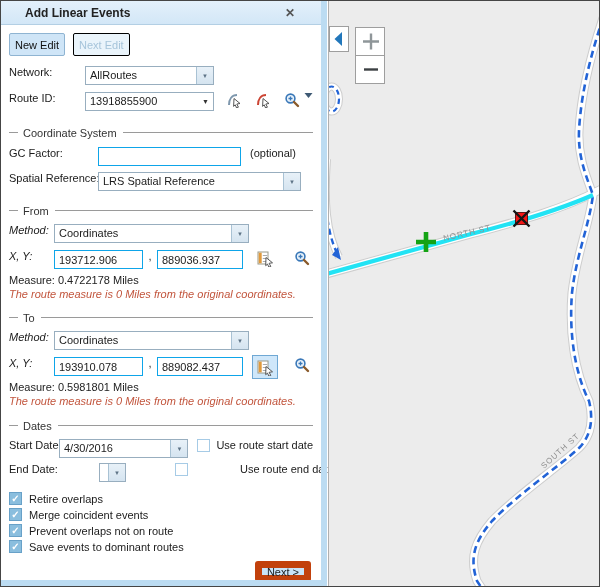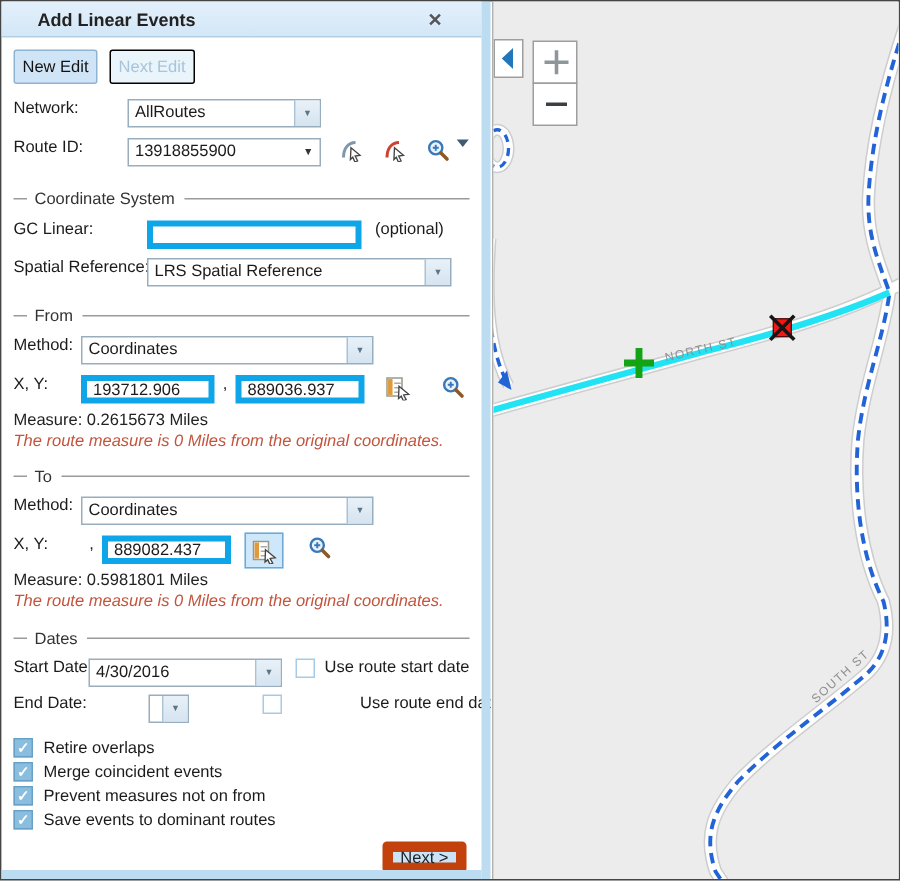--- a/index.html
+++ b/index.html
@@ -23,33 +23,33 @@
   #content { padding:0 8px; }
   .tabrow { margin-top:8px; display:flex; gap:8px; }
   .btn {
     height:23px; padding:0 5px; font-size:11px; border-radius:2px;
     display:inline-flex; align-items:center;
   }
   .btn.primary { background:#cfe5f7; border:1px solid #8fb4d2; color:#111; }
   .btn.disabled { background:#eaf4fb; border:1px solid #000000; color:#a6c4da; }
   .row { display:flex; align-items:flex-start; height:19px; }
   .lbl { flex-shrink:0; white-space:nowrap; }
-  .w76 { width:76px; } .w89 { width:89px; } .w45 { width:45px; } .w50 { width:50px; }
+  .w76 { width:76px; } .w89 { width:89px; } .w45 { width:45px;font-style:italic; } .w50 { width:50px; }
   .combo {
     display:flex; align-items:stretch; background:#fff; border:1px solid #98aebf; height:19px;
   }
   .combo .val { flex:1; padding:2px 4px; white-space:nowrap; overflow:hidden; }
   .combo .arrowbtn {
     width:17px; background:linear-gradient(#e8f1f8,#d5e4f0); border-left:1px solid #a9c2d4;
     display:flex; align-items:center; justify-content:center;
   }
   .caret { font-size:6px; color:#5e7487; line-height:1; }
   .caret.dark { font-size:7px; color:#333; }
   .txt {
-    height:19px; border:4px solid #0ea5e9; padding:2px 4px; font-family:inherit; font-size:11px; color:#1b1b1b; background:#fff;
+    height:19px; border:1px solid #0ea5e9; padding:2px 4px; font-family:inherit; font-size:11px; color:#1b1b1b; background:#fff;
   }
   .legendrow { display:flex; align-items:center; height:13px; color:#333; }
   .legendrow .dash { width:9px; height:1px; background:#9a9a9a; margin-right:5px; }
   .legendrow .rule { flex:1; height:1px; background:#9a9a9a; margin-left:6px; }
   .measure { margin-top:5px; color:#222; }
   .warning { margin-top:2px; color:#c2553d;font-style:italic; }
   .icon { flex-shrink:0; display:inline-flex; align-items:center; justify-content:center; }
   .icon.active-box { background:#cfe7fa; border:1px solid #6fa8d4; width:26px; height:24px; margin-top:-2px; margin-bottom:-3px; }
   .chk {
     width:13px; height:13px; flex-shrink:0; display:flex; align-items:center; justify-content:center;
@@ -124,21 +124,21 @@
             </svg>
         </span>
       </div>
 
       <div class="legendrow" style="margin-top:15px;">
         <span class="dash"></span>
         <span>Coordinate System</span>
         <span class="rule"></span>
       </div>
       <div class="row" style="margin-top:8px;">
-        <span class="lbl w89">GC Linear:</span>
+        <span class="lbl w89">GC Factor:</span>
         <input class="txt" style="width: 143px;" value="">
         <span style="margin-left:9px;">(optional)</span>
       </div>
       <div class="row" style="margin-top:6px;">
         <span class="lbl w89">Spatial Reference:</span>
         <div class="combo" style="width:203px;">
           <span class="val">LRS Spatial Reference</span>
           <span class="arrowbtn">
               <span class="caret">▼</span>
             </span>
@@ -173,39 +173,40 @@
             </svg>
         </span>
         <span class="icon" style="margin-left:20px;">
           <svg width="16" height="16" viewBox="0 0 16 16">
               <circle cx="6.5" cy="6.5" r="4.4" fill="#eaf3fb" stroke="#3a78b8" stroke-width="1.6"></circle>
               <path d="M4.5,6.5 h4 M6.5,4.5 v4" stroke="#3a78b8" stroke-width="1.3"></path>
               <line x1="10" y1="10" x2="14" y2="14" stroke="#8a5a2a" stroke-width="2.4" stroke-linecap="round"></line>
             </svg>
         </span>
       </div>
-      <div class="measure">Measure: 0.2615673 Miles</div>
+      <div class="measure">Measure: 0.4722178 Miles</div>
       <div class="warning">The route measure is 0 Miles from the original coordinates.</div>
 
       <div class="legendrow" style="margin-top:11px;">
         <span class="dash"></span>
         <span>To</span>
         <span class="rule"></span>
       </div>
       <div class="row" style="margin-top:7px;">
         <span class="lbl w45">Method:</span>
         <div class="combo" style="width:195px;">
           <span class="val">Coordinates</span>
           <span class="arrowbtn">
               <span class="caret">▼</span>
             </span>
         </div>
       </div>
       <div class="row" style="margin-top:7px;">
         <span class="lbl w45">X, Y:</span>
+        <input class="txt" style="width: 89px;" value="193910.078">
         <span style="width:14px;text-align:center;">,</span>
         <input class="txt" style="width: 86px;" value="889082.437">
         <span class="icon active-box" style="margin-left:9px;">
           <svg width="17" height="17" viewBox="0 0 17 17">
               <rect x="1" y="2" width="10" height="12" fill="#fff" stroke="#999988" stroke-width="1"></rect>
               <rect x="1.7" y="2.7" width="3" height="10.6" fill="#e09a3c"></rect>
               <path d="M5.8,5.5 h4.4 M5.8,8.5 h4.4 M5.8,11.5 h4.4" stroke="#aaa" stroke-width="1"></path>
               <polygon points="9,7.5 15.5,12.8 12.1,13.3 13.8,16.4 11.9,17.2 10.5,14.1 8.7,15.7" fill="#fff" stroke="#444" stroke-width="0.9"></polygon>
             </svg>
         </span>
@@ -258,21 +259,21 @@
         <div class="optrow">
           <span class="chk checked">
               <span>✓</span>
             </span>
           <span>Merge coincident events</span>
         </div>
         <div class="optrow">
           <span class="chk checked">
               <span>✓</span>
             </span>
-          <span>Prevent measures not on from</span>
+          <span>Prevent overlaps not on route</span>
         </div>
         <div class="optrow">
           <span class="chk checked">
               <span>✓</span>
             </span>
           <span>Save events to dominant routes</span>
         </div>
       </div>
 
       <div class="nextrow">

